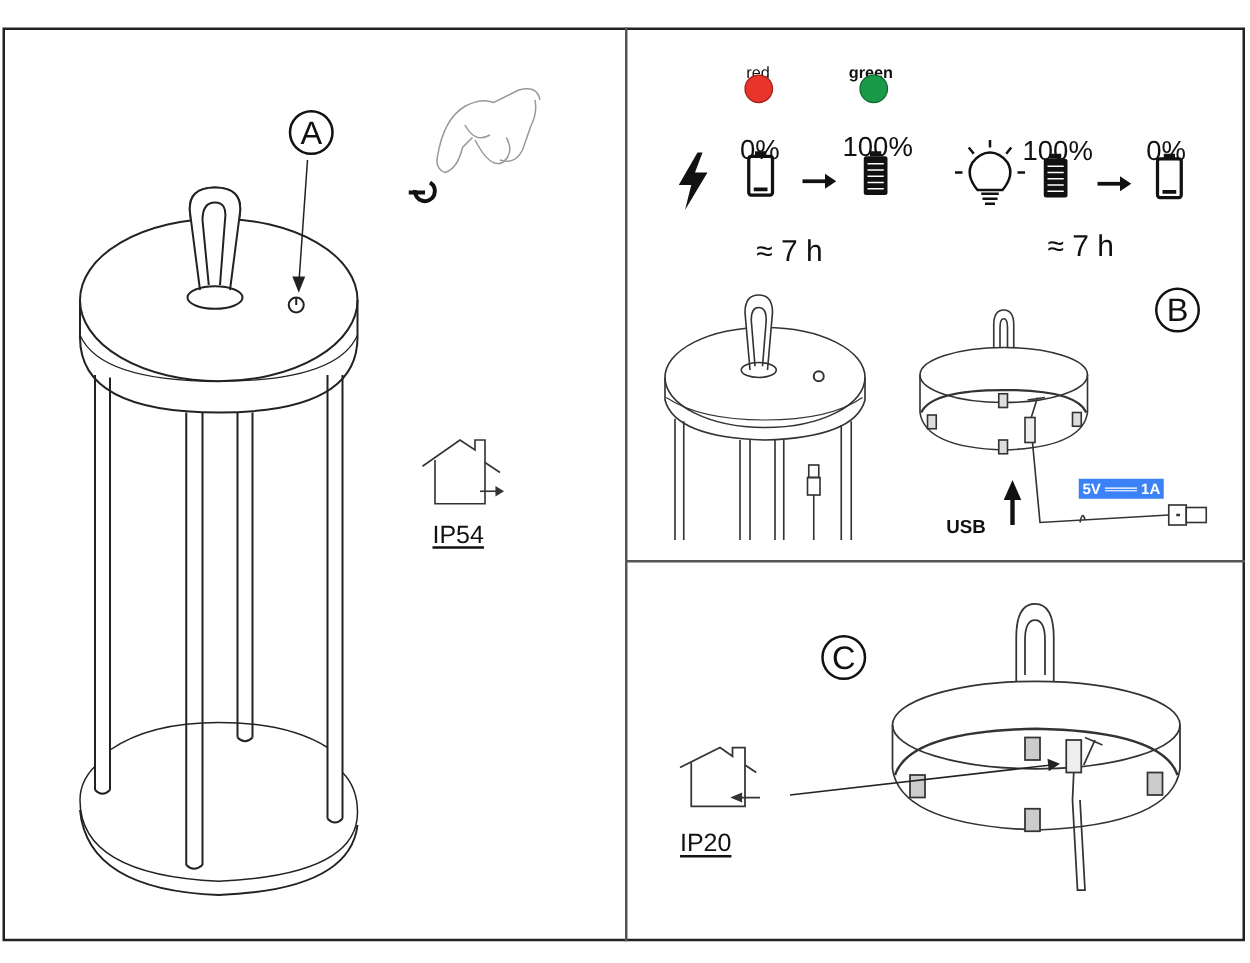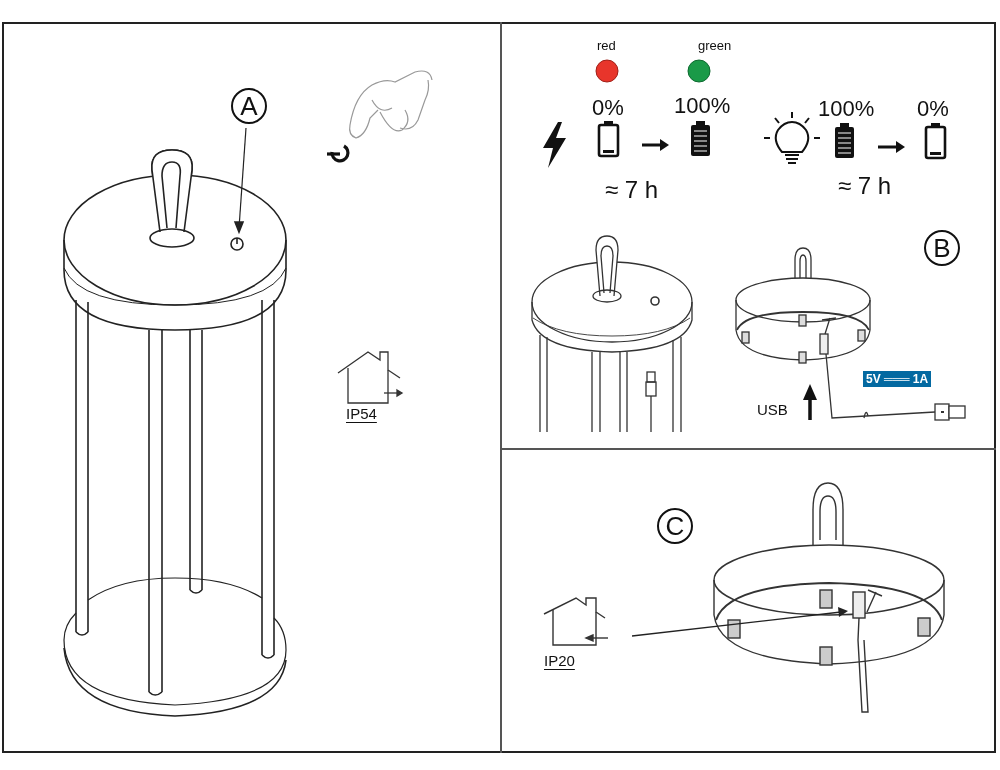--- a/index.html
+++ b/index.html
@@ -3,27 +3,27 @@
 <meta charset="utf-8">
 <style>
   html, body { margin: 0; padding: 0; background: #ffffff; }
   body { width: 1000px; height: 770px; position: relative; overflow: hidden;
          font-family: "Liberation Sans", sans-serif; color: #111; }
   .frame { position: absolute; left: 2px; top: 22px; width: 994px; height: 731px;
            border: 2px solid #222; box-sizing: border-box; }
   .vdiv { position: absolute; left: 500px; top: 22px; width: 2px; height: 731px; background: #555; }
   .hdiv { position: absolute; left: 501px; top: 448px; width: 495px; height: 2px; background: #555; }
   svg.art { position: absolute; left: 0; top: 0; }
-  .lbl { position: absolute; white-space: nowrap; }
+  .lbl { position: absolute; white-space: nowrap; margin-top: 12px; }
   .small { font-size: 13px; }
   .pct { font-size: 22px; }
   .hrs { font-size: 24px; }
-  .ip { font-size: 15px; text-decoration: underline; text-underline-offset: 3px; text-align: center; }
-  .usb { font-size: 15px; font-weight: normal; }
-  .spec { font-size: 12px; font-weight: bold; color: #fff; background: #0369a1; padding: 1px 3px; }
+  .ip { font-size: 20px; text-decoration: underline; text-underline-offset: 3px; text-align: center; }
+  .usb { font-size: 15px; font-weight: bold; }
+  .spec { font-size: 12px; font-weight: bold; color: #fff; background: #3b82f6; padding: 1px 3px; }
   .circle-letter { position: absolute; width: 36px; height: 36px; border: 2.5px solid #111;
                    border-radius: 50%; box-sizing: border-box; display: flex; align-items: center;
                    justify-content: center; font-size: 26px; }
 </style>
 </head>
 <body>
 
 <div class="frame"></div>
 <div class="vdiv"></div>
 <div class="hdiv"></div>
@@ -83,21 +83,21 @@
       <path d="M397,390 L402,393 L397,396 Z" fill="#333"></path>
   </g>
 </svg>
 
 <div class="circle-letter" style="left:231px;top:88px;">
   <span>A</span>
 </div>
 <div class="lbl ip" style="left:346px;top:405px;">IP54</div>
 
 <div class="lbl small" style="left:597px;top:38px;">red</div>
-<div class="lbl small" style="left:698px;top:38px;">green</div>
+<div class="lbl small" style="left:679px;top:38px;font-weight:bold;">green</div>
 <svg class="art" width="1000" height="770">
   <circle cx="607" cy="71" r="11" fill="#e8352b" stroke="#a02018" stroke-width="1"></circle>
   <circle cx="699" cy="71" r="11" fill="#1a9a48" stroke="#0e6a30" stroke-width="1"></circle>
 
   <path d="M558,122 L543,148 L553,148 L548,168 L566,138 L556,138 L562,122 Z" fill="#111"></path>
 
   <g>
     <rect x="599" y="125" width="19" height="31" rx="2" fill="none" stroke="#111" stroke-width="2.6"></rect>
     <rect x="604" y="121" width="9" height="4" fill="#111"></rect>
     <rect x="603" y="150" width="11" height="3" fill="#111"></rect>

